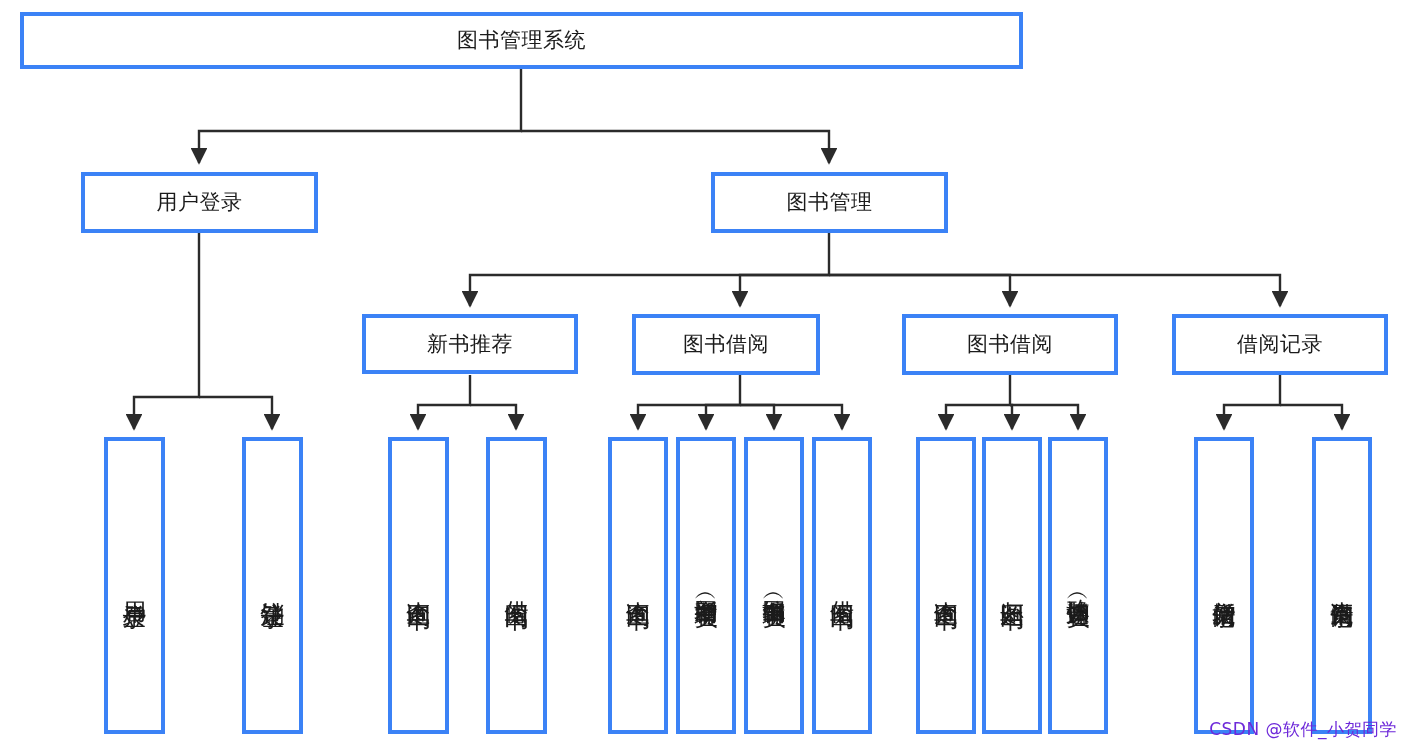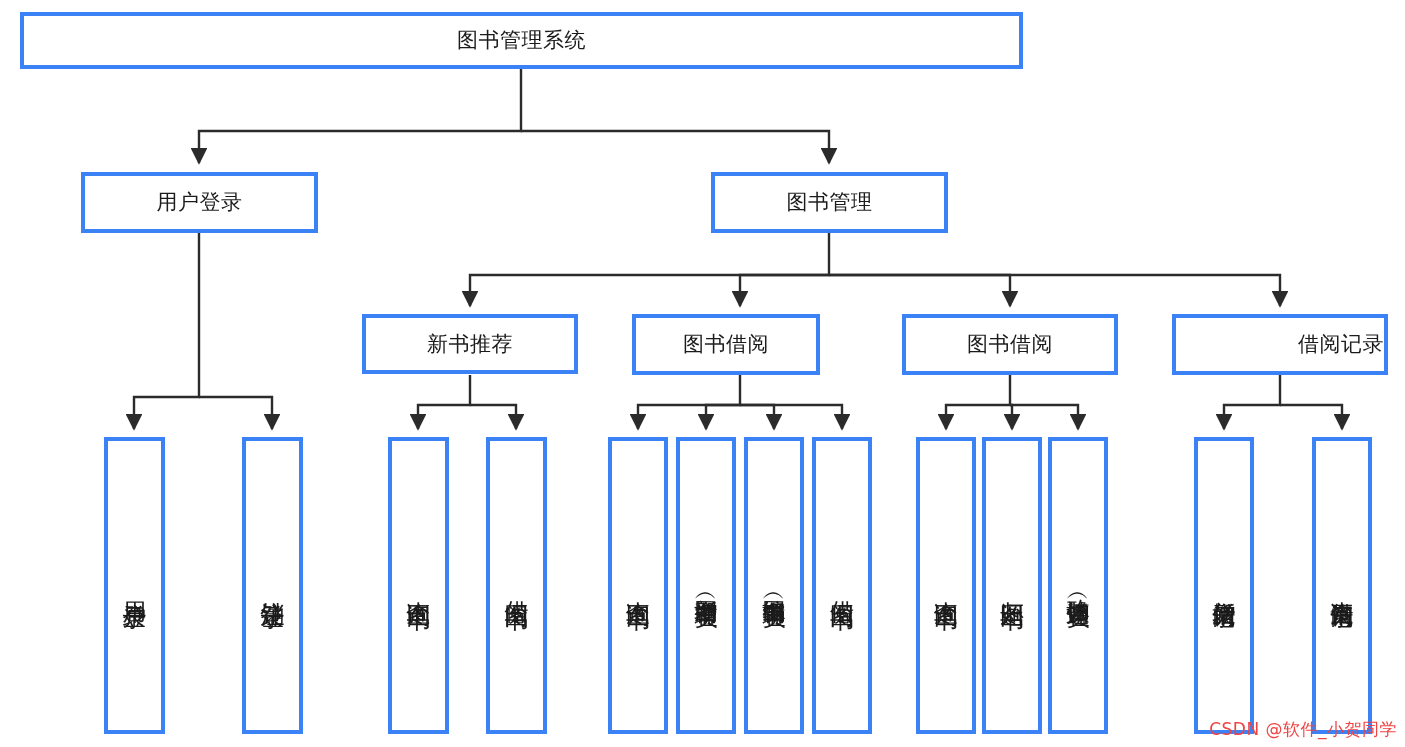--- a/index.html
+++ b/index.html
@@ -58,21 +58,21 @@
   }
   .node.vert.tight .lbl {
     font-size: 23px;
     letter-spacing: 1px;
   }
   #watermark {
     position: absolute;
     right: 8px;
     bottom: 6px;
     font-size: 17px;
-    color: #ef4444;
+    color: #6d28d9;
     letter-spacing: 0.5px;
     white-space: nowrap;
   }
 </style>
 </head>
 <body>
 
 <div id="canvas">
 
   <svg class="edges" viewBox="0 0 1405 747" xmlns="http://www.w3.org/2000/svg">
@@ -124,21 +124,21 @@
 
   <div class="node horiz" style="left: 362px; top: 314px; width: 216px; height: 60px;">
     <span class="lbl">新书推荐</span>
   </div>
   <div class="node horiz" style="left: 632px; top: 314px; width: 188px; height: 61px;">
     <span class="lbl">图书借阅</span>
   </div>
   <div class="node horiz" style="left: 902px; top: 314px; width: 216px; height: 61px;">
     <span class="lbl">图书借阅</span>
   </div>
-  <div class="node horiz" style="left: 1172px; top: 314px; width: 216px; height: 61px; justify-content: flex-end;">
+  <div class="node horiz" style="left: 1172px; top: 314px; width: 216px; height: 61px;">
     <span class="lbl">借阅记录</span>
   </div>
 
   <div class="node vert" style="left: 104px; top: 437px; width: 61px; height: 297px;">
     <span class="lbl">用户登录</span>
   </div>
   <div class="node vert" style="left: 242px; top: 437px; width: 61px; height: 297px;">
     <span class="lbl">注销登录</span>
   </div>
   <div class="node vert" style="left: 388px; top: 437px; width: 61px; height: 297px;">

